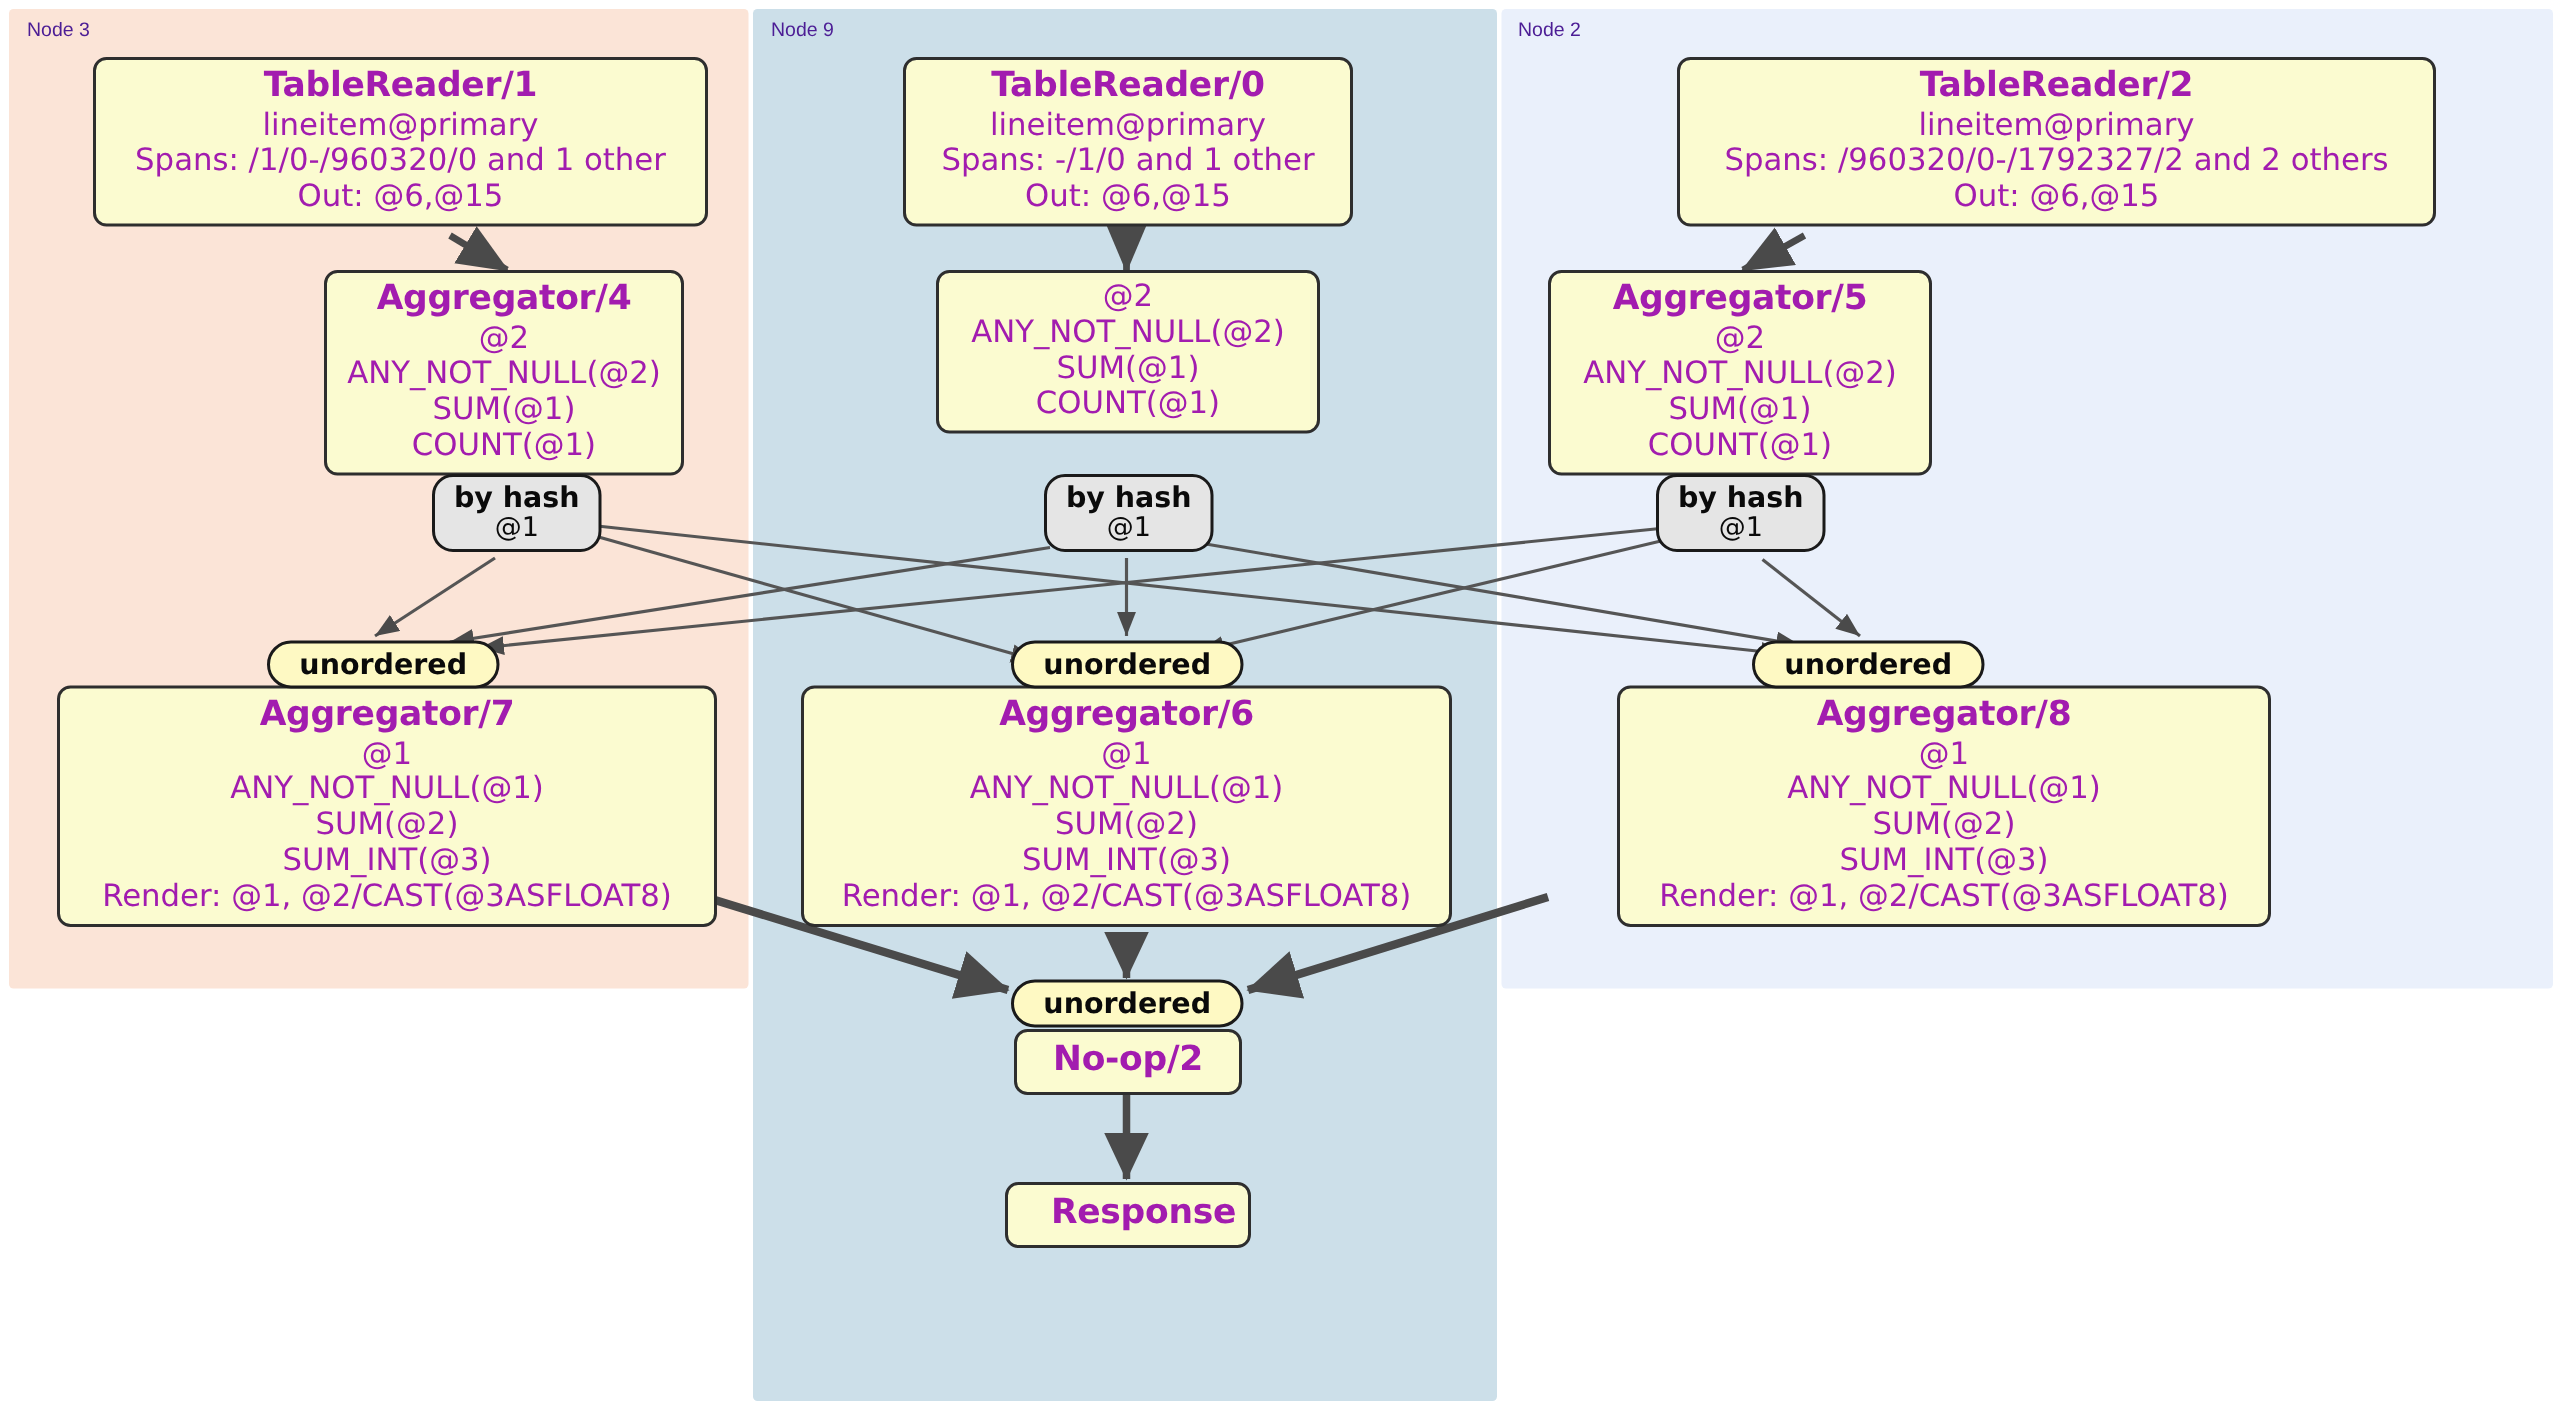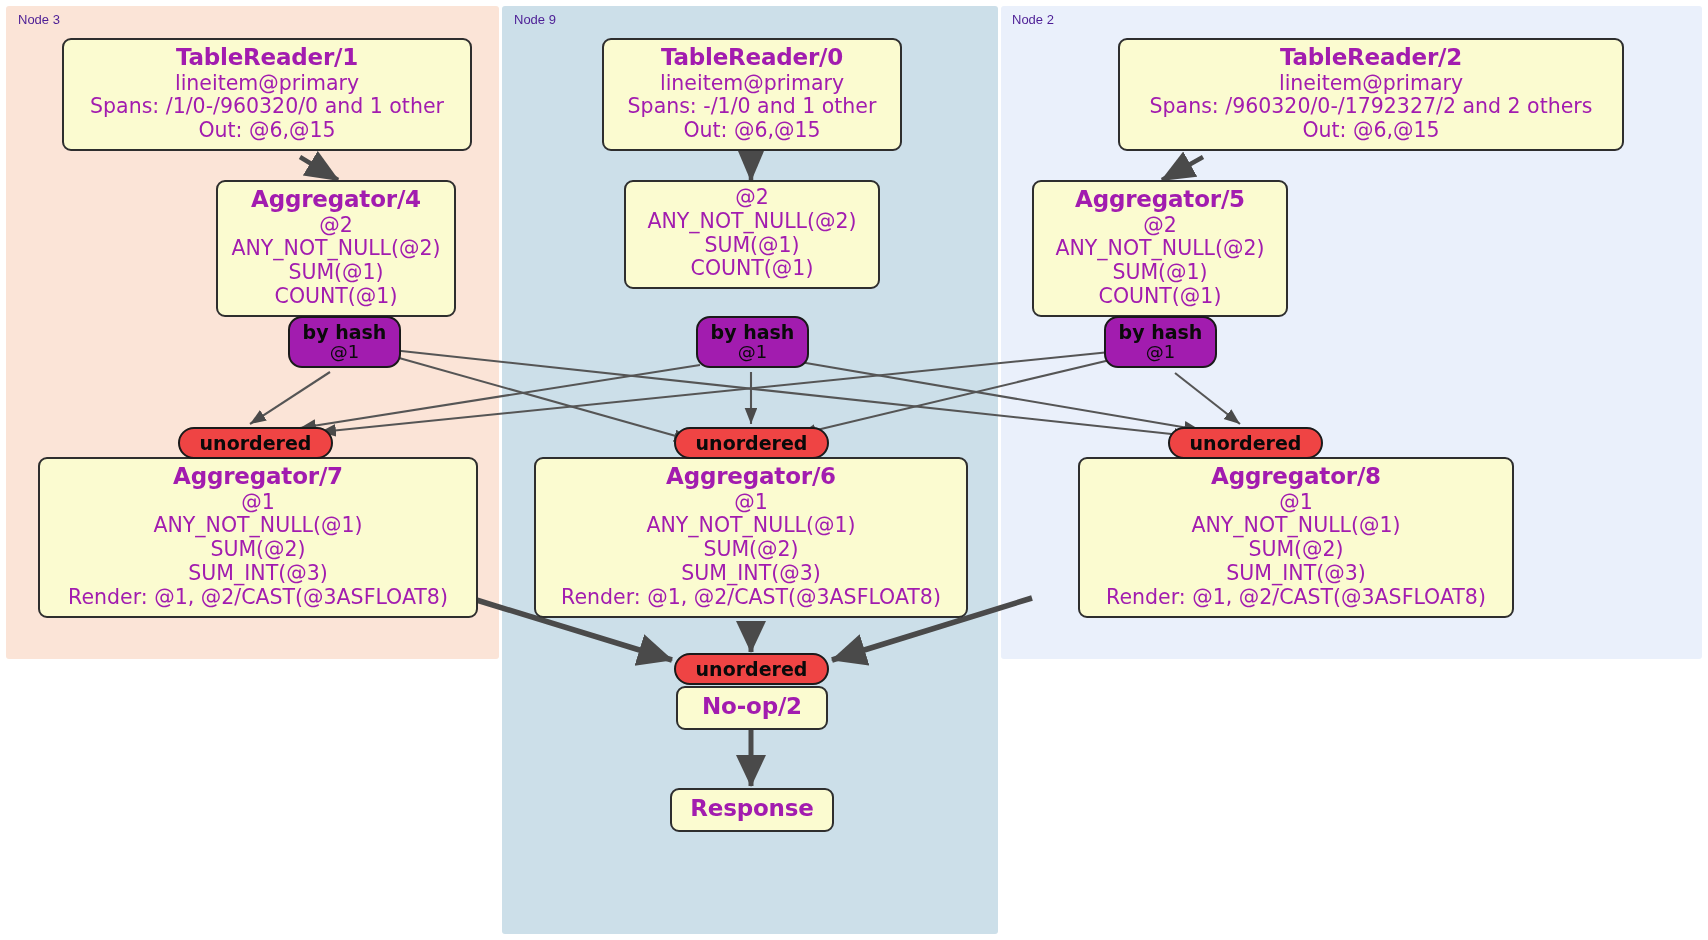--- a/index.html
+++ b/index.html
@@ -53,29 +53,29 @@
     font-weight:bold;
     font-size:19px;
     color:#0a0a0a;
     display:flex;
     align-items:center;
     justify-content:center;
     z-index:8;
     white-space:nowrap;
   }
   .pill-hash {
-    background:#a21caf;
+    background:#e5e5e5;
     border-radius:14px;
     flex-direction:column;
     line-height:1.05;
     z-index:9;
   }
   .pill-hash .h1 { font-weight:bold; font-size:19px; }
   .pill-hash .h2 { font-weight:normal; font-size:18px; }
-  .pill-unordered { background:#ef4444; }
+  .pill-unordered { background:#fef9c3; }
 
   svg.edges { position:absolute; left:0; top:0; width:1708px; height:940px; z-index:3; pointer-events:none; }
 </style>
 </head>
 <body>
 
 <div id="canvas">
 
   <div class="node-panel" style="left:6px; top:6px; width:493px; height:653px; background:#fbe4d7;"></div>
   <div class="node-panel" style="left:502px; top:6px; width:496px; height:928px; background:#ccdfe9;"></div>
@@ -216,17 +216,17 @@
   </div>
 
   <div class="pill pill-unordered" style="left:674px; top:653px; width:155px; height:32px;">
     <span>unordered</span>
   </div>
 
   <div class="proc-box" style="left:676px; top:686px; width:152px; padding:5px 8px 7px 8px;">
     <div class="proc-title">No-op/2</div>
   </div>
 
-  <div class="proc-box" style="left:670px; top:788px; width:164px; padding:5px 8px 7px 8px;">
+  <div class="proc-box" style="left:670px; top:788px; width:164px; padding:5px 8px 7px 8px;text-align:right;">
     <div class="proc-title">Response</div>
   </div>
 
 </div>
 
 </body></html>

